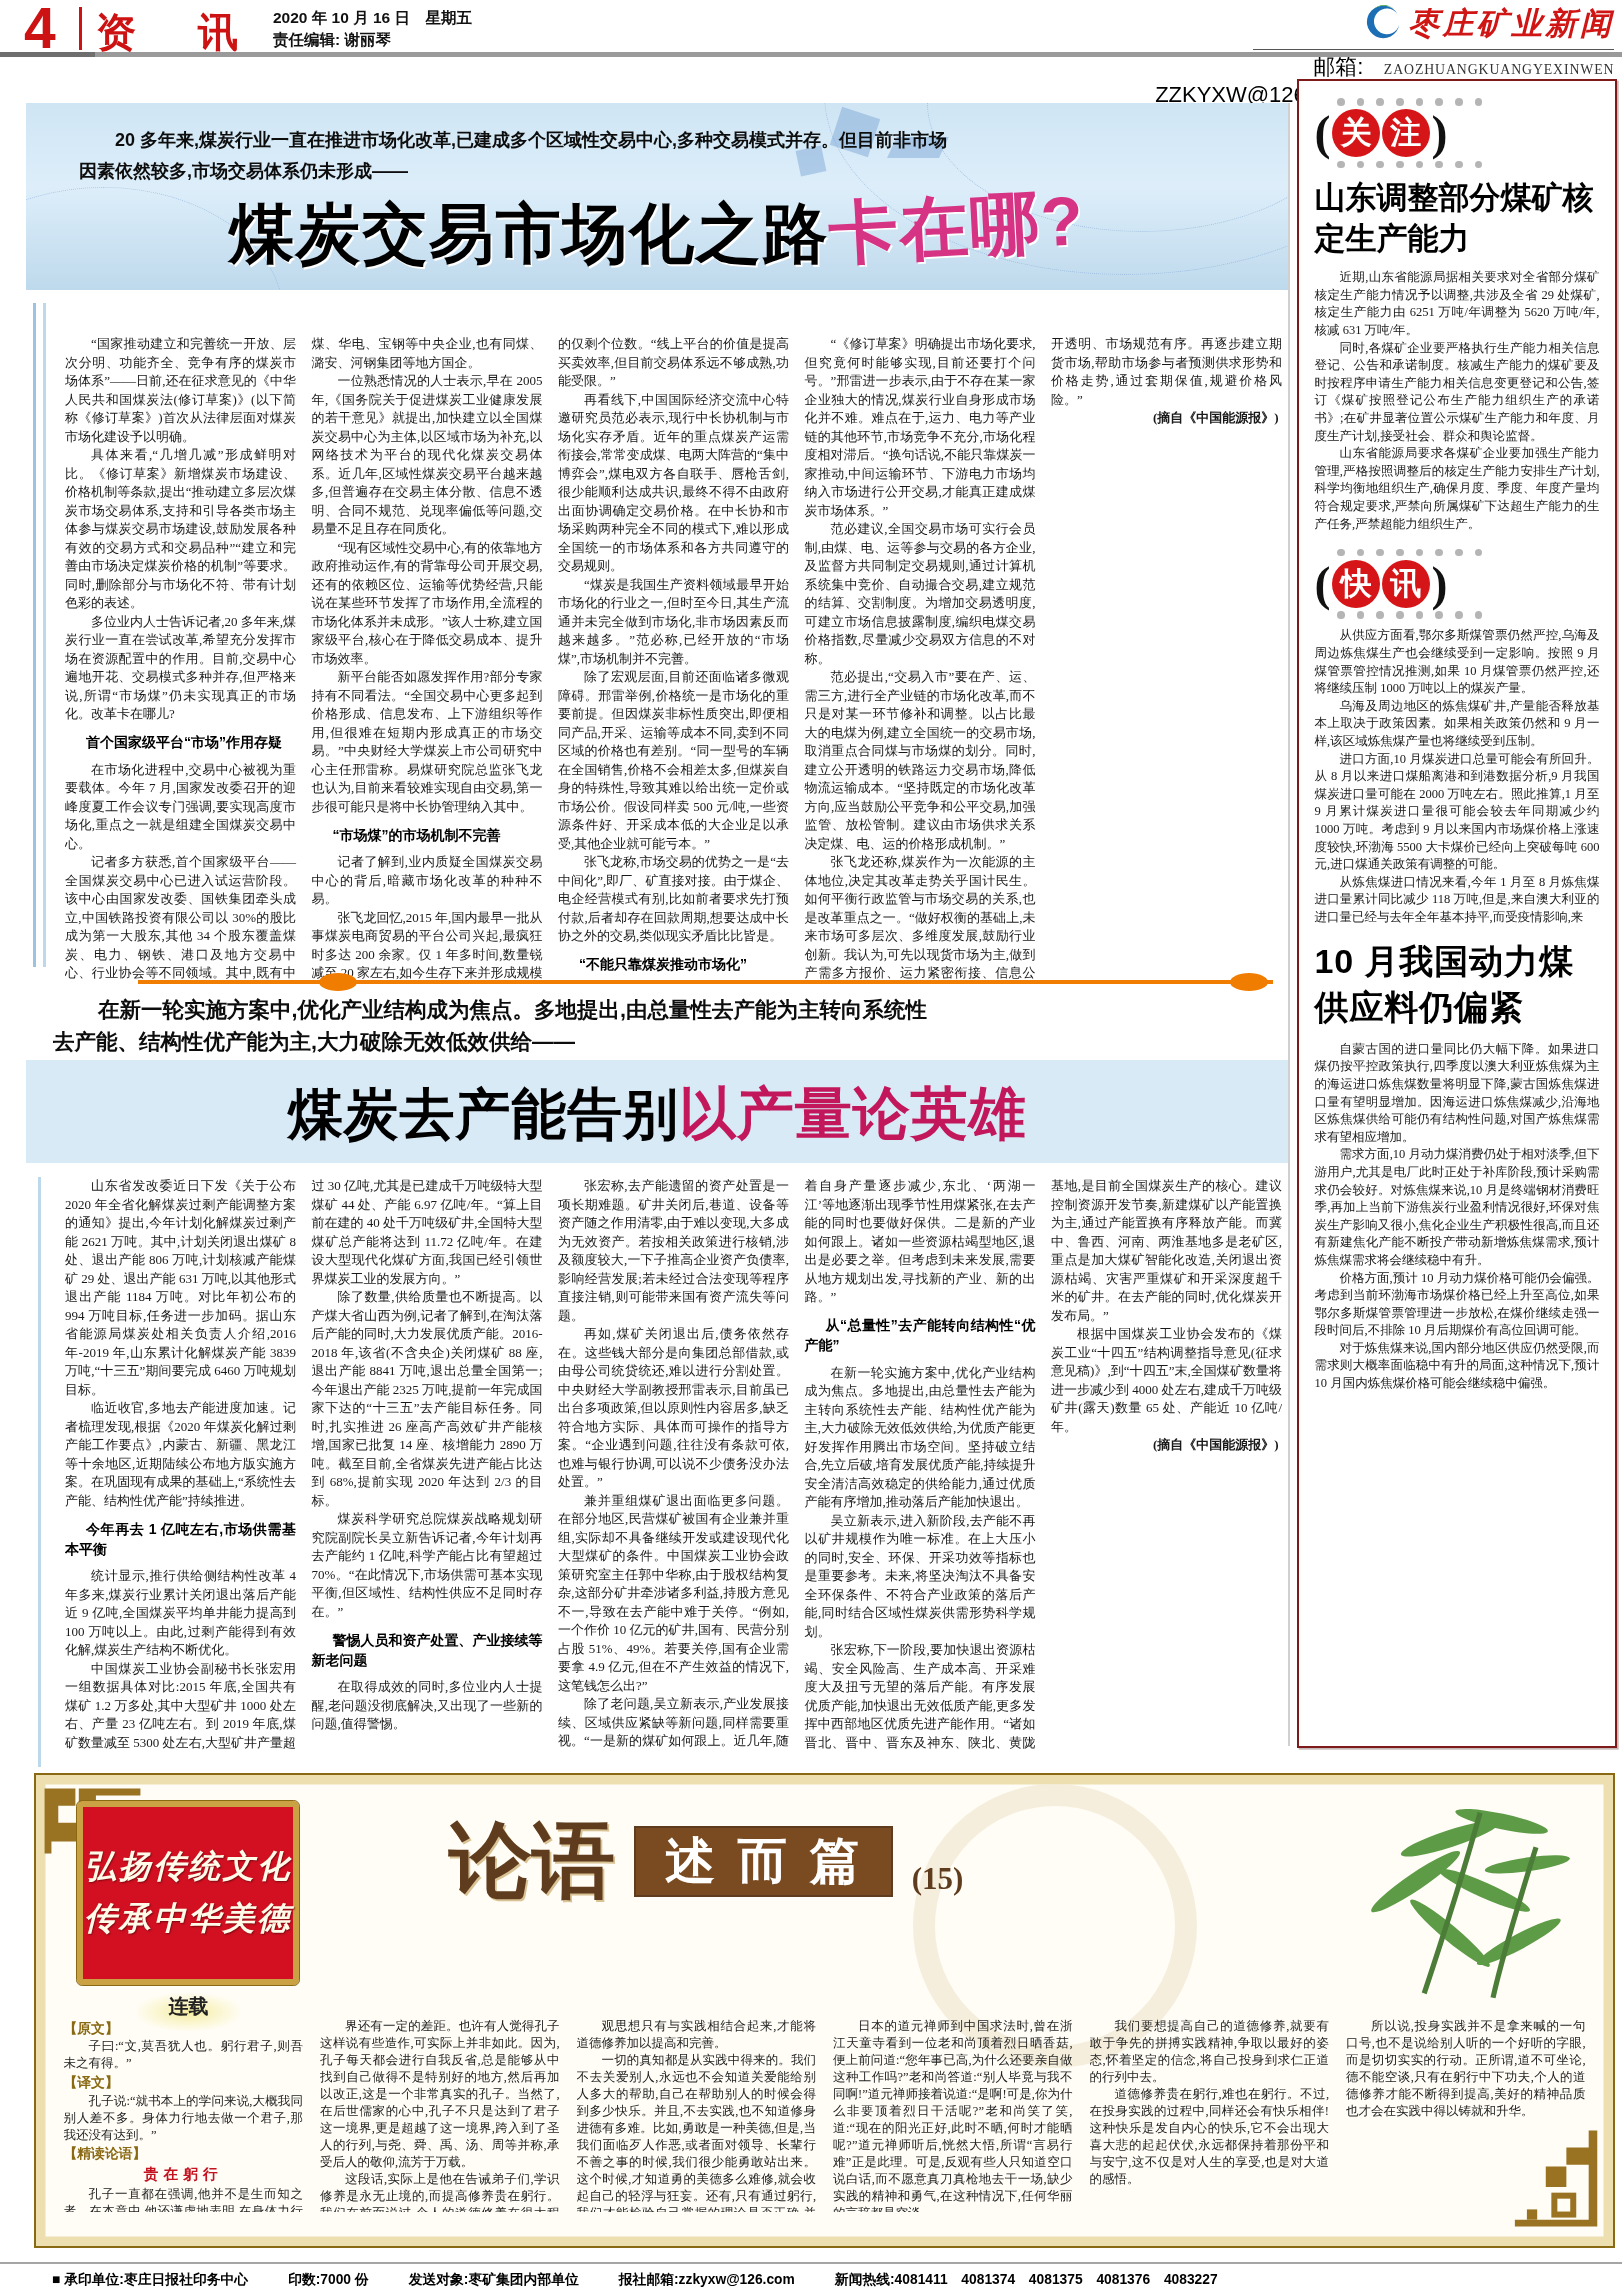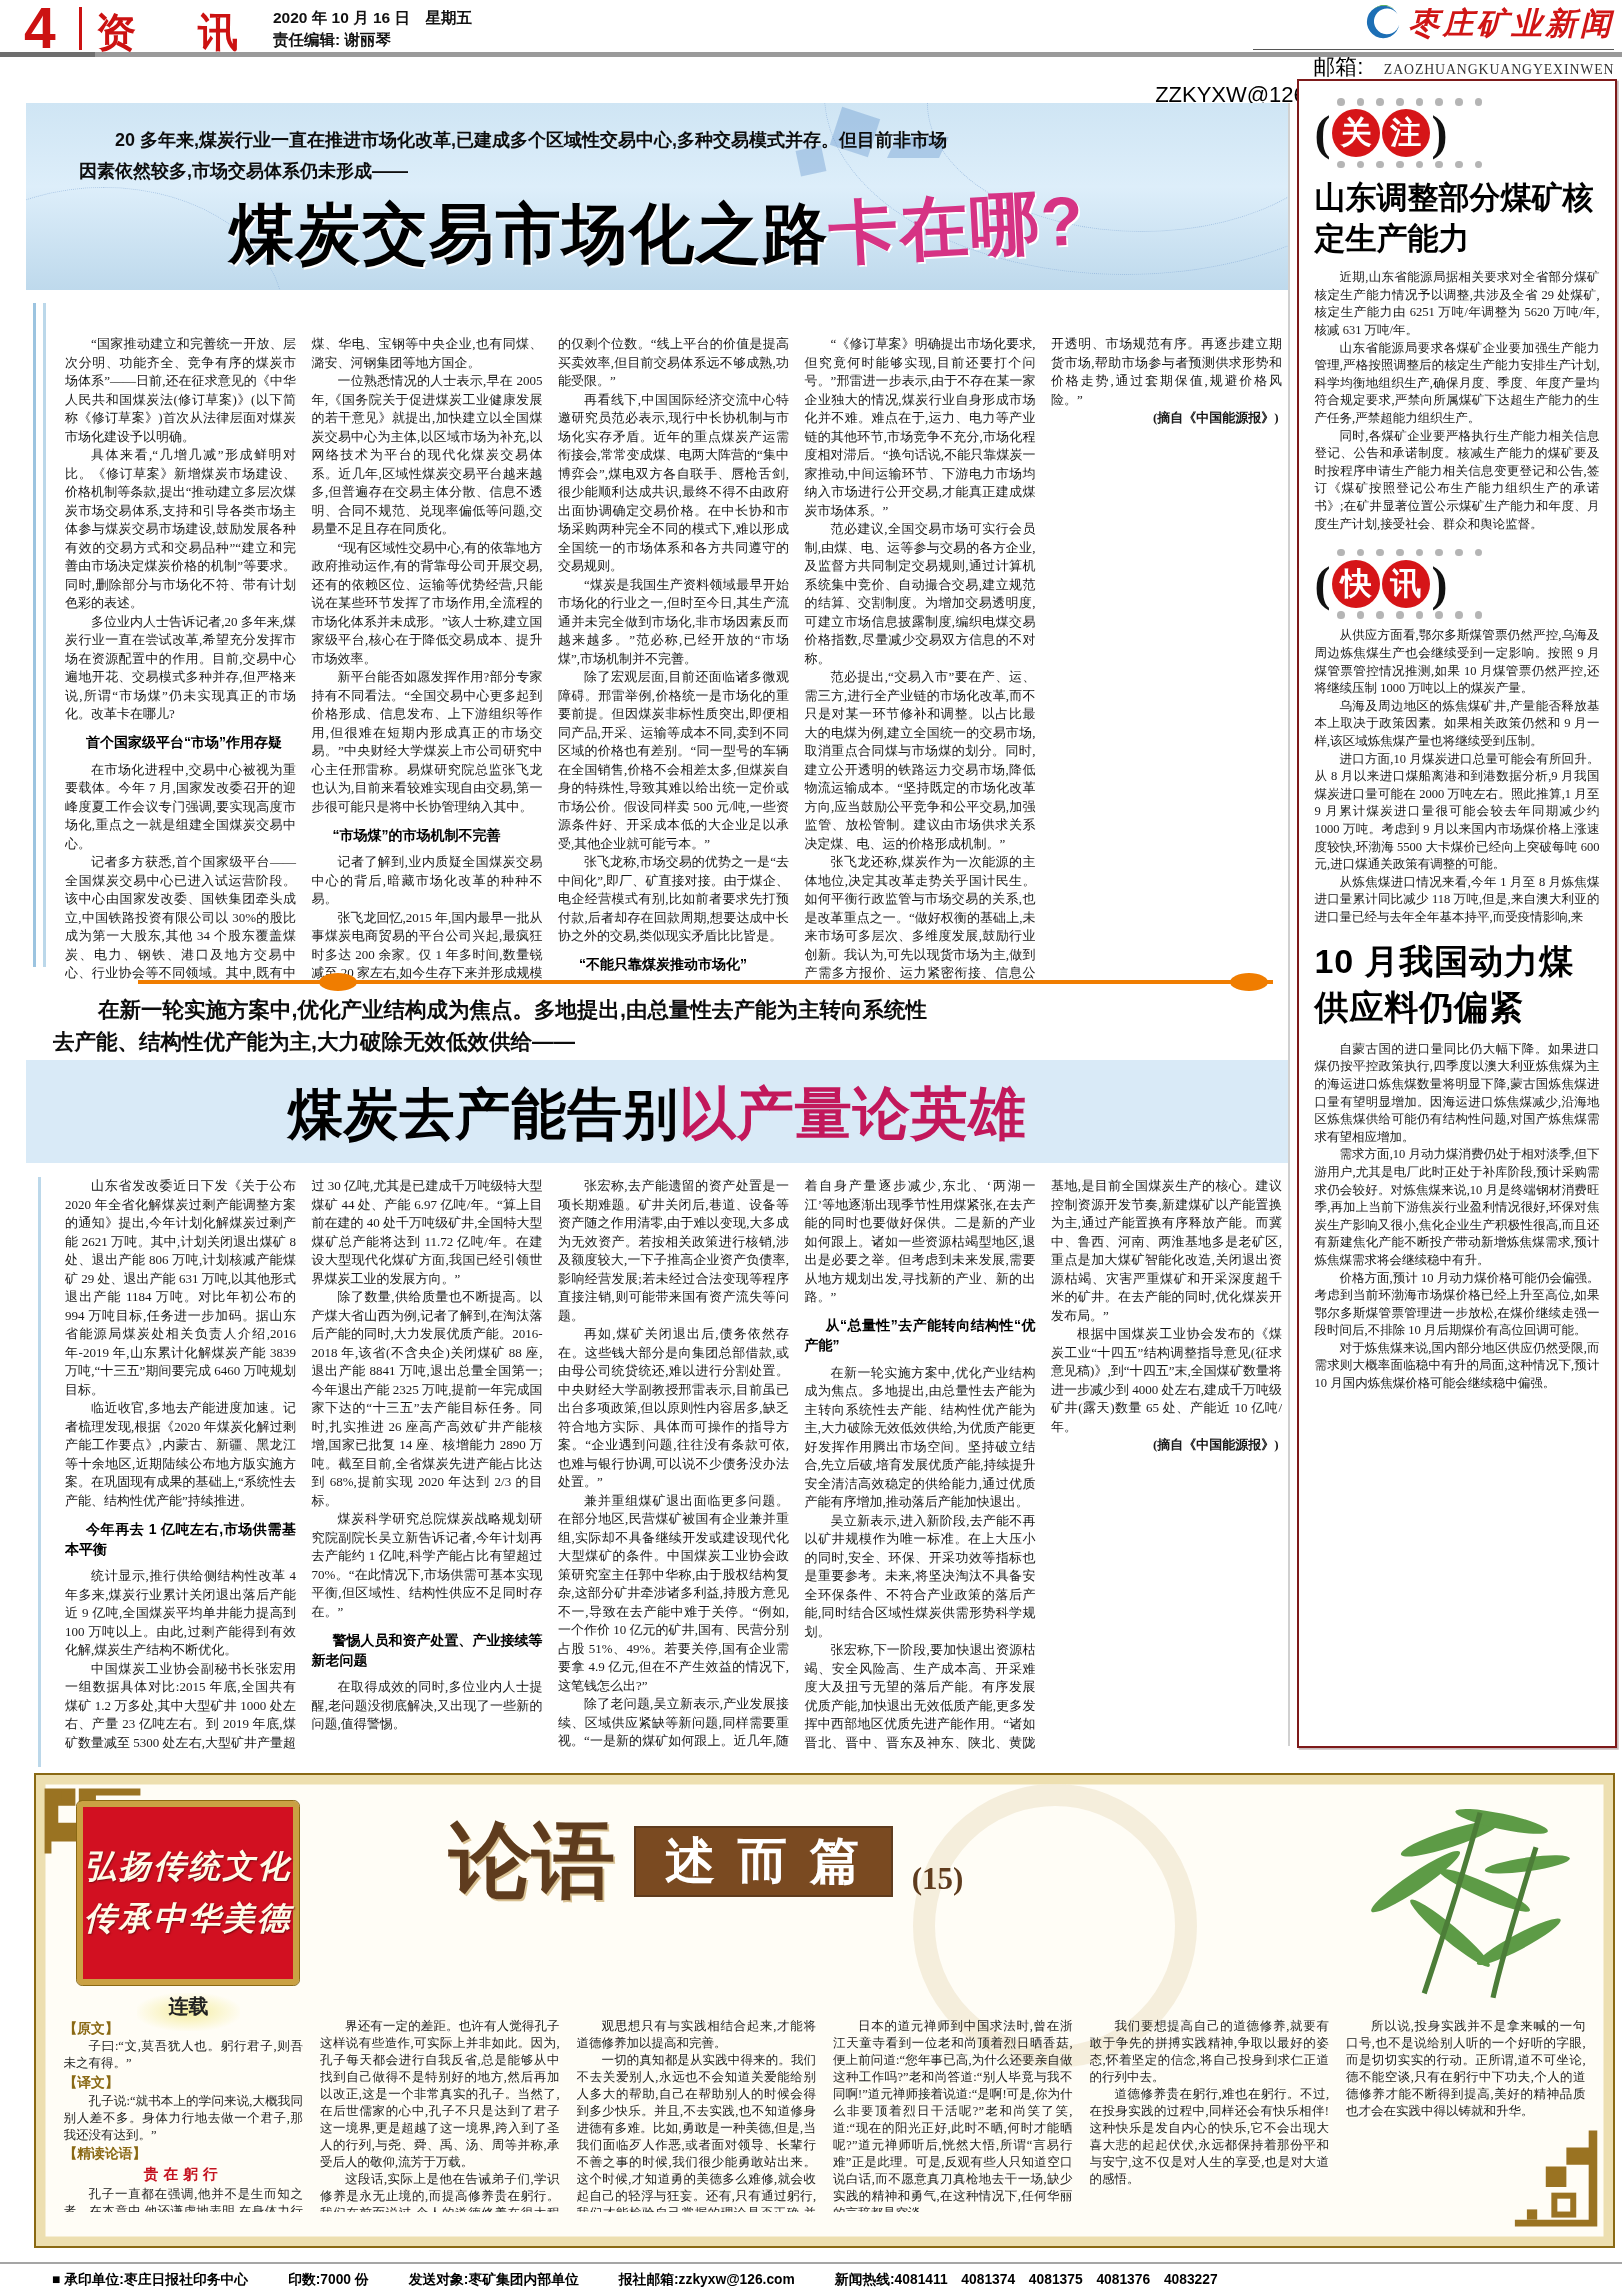--- a/index.html
+++ b/index.html
@@ -257,22 +257,22 @@
           <i></i>
           <i></i>
           <i></i>
           <i></i>
           <i></i>
         </div>
     </div>
     <div class="sb-title">山东调整部分煤矿核定生产能力</div>
     <div class="sb-text">
         <p>近期,山东省能源局据相关要求对全省部分煤矿核定生产能力情况予以调整,共涉及全省 29 处煤矿,核定生产能力由 6251 万吨/年调整为 5620 万吨/年,核减 631 万吨/年。</p>
+        <p>同时,各煤矿企业要严格执行生产能力相关信息登记、公告和承诺制度。核减生产能力的煤矿要及时按程序申请生产能力相关信息变更登记和公告,签订《煤矿按照登记公布生产能力组织生产的承诺书》;在矿井显著位置公示煤矿生产能力和年度、月度生产计划,接受社会、群众和舆论监督。</p>
         <p>山东省能源局要求各煤矿企业要加强生产能力管理,严格按照调整后的核定生产能力安排生产计划,科学均衡地组织生产,确保月度、季度、年度产量均符合规定要求,严禁向所属煤矿下达超生产能力的生产任务,严禁超能力组织生产。</p>
-        <p>同时,各煤矿企业要严格执行生产能力相关信息登记、公告和承诺制度。核减生产能力的煤矿要及时按程序申请生产能力相关信息变更登记和公告,签订《煤矿按照登记公布生产能力组织生产的承诺书》;在矿井显著位置公示煤矿生产能力和年度、月度生产计划,接受社会、群众和舆论监督。</p>
       </div>
 
     <div class="badge" style="margin-top:15.5px;">
       <div class="dots">
           <i></i>
           <i></i>
           <i></i>
           <i></i>
           <i></i>
           <i></i>

